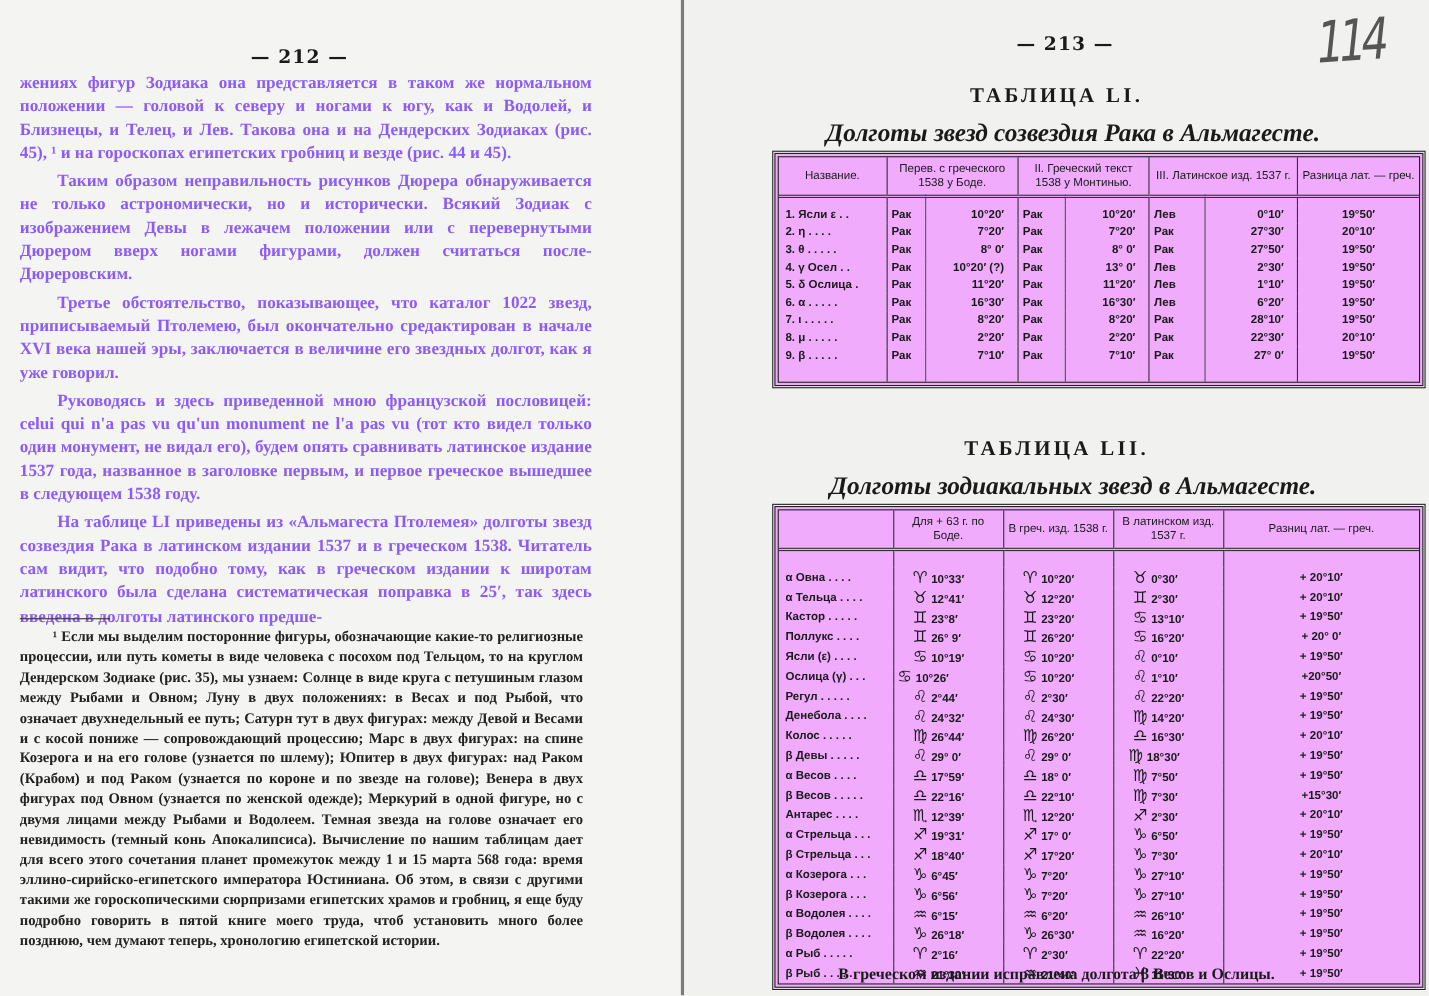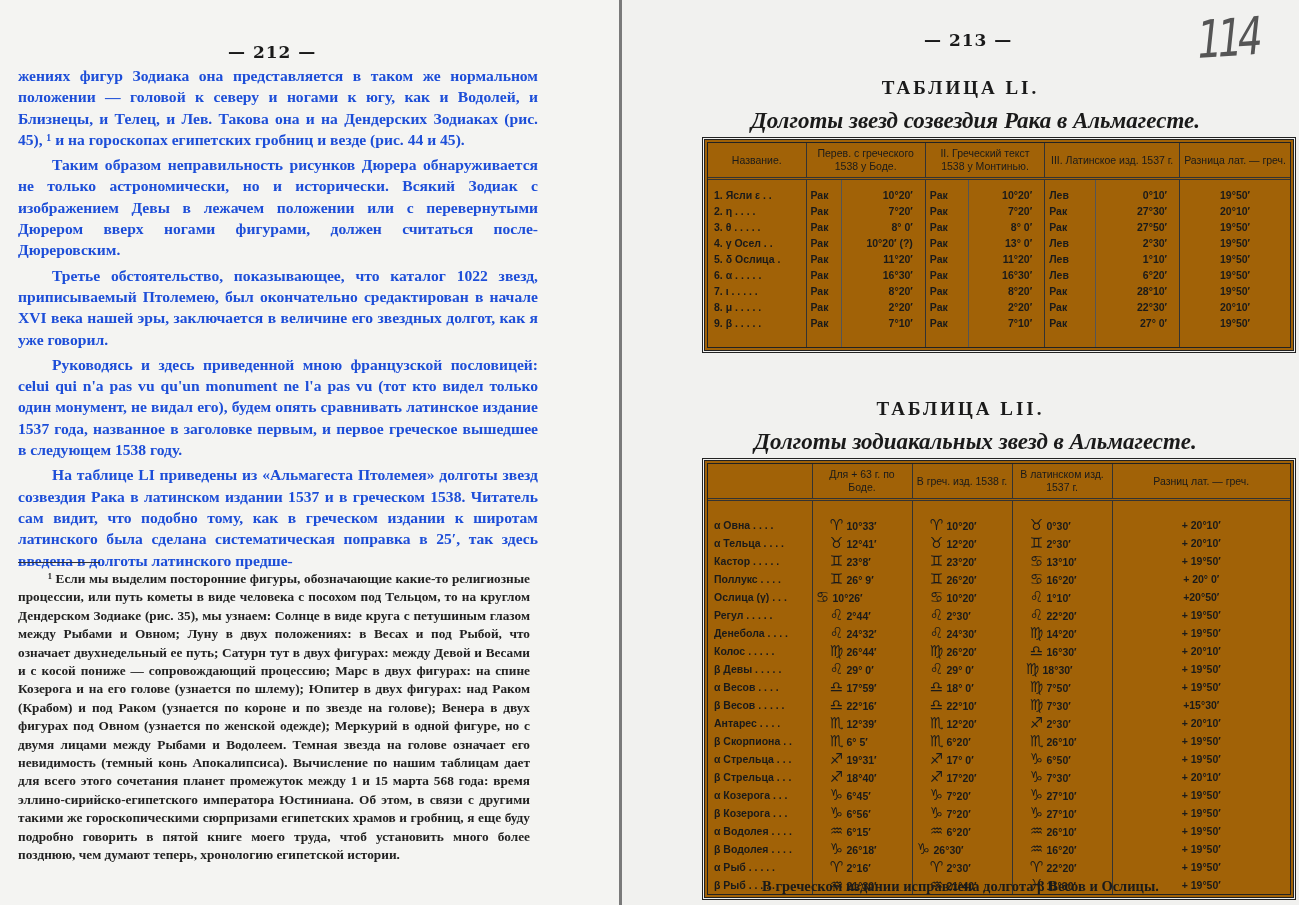--- a/index.html
+++ b/index.html
@@ -11,42 +11,42 @@
   .page-right { left: 622px; width: 677px; background: #f1f1ef; }
   .gutter { position: absolute; left: 619px; top: 0; width: 3px; height: 905px; background: #7a7a7a; }
 
   .page-number { position: absolute; font-weight: bold; font-size: 17px; letter-spacing: 1px; }
   .pn-left { left: 228px; top: 42px; }
   .pn-right { left: 302px; top: 30px; }
 
   .body-text {
     position: absolute; left: 18px; top: 65px; width: 520px;
     font-family: "Liberation Serif", serif; font-size: 15.6px; line-height: 21.3px;
-    text-align: justify; font-weight: bold; color: #1d4ed8;
+    text-align: justify; font-weight: bold; color: #8b5cf6;
   }
   .body-text p { text-indent: 34px; margin-bottom: 4px; }
   .body-text p.cont { text-indent: 0; }
 
   .footnote-rule { position: absolute; left: 18px; top: 562px; width: 82px; border-top: 1.5px solid #333; }
   .footnote {
     position: absolute; left: 18px; top: 570px; width: 512px;
     font-family: "Liberation Serif", serif; font-size: 13.3px; line-height: 18.4px;
     text-align: justify; font-weight: bold; color: #222;
   }
   .footnote p { text-indent: 30px; }
 
   .annotation { position: absolute; left: 565px; top: 8px; font-family: "DejaVu Sans", sans-serif;
     font-size: 52px; color: #555; font-style: italic; transform: scaleX(0.75) rotate(-3deg); letter-spacing: -6px; }
 
   .tbl-title { position: absolute; width: 677px; left: 0; text-align: center; font-weight: bold;
     font-family: "Liberation Serif", serif; letter-spacing: 3px; font-size: 19px; }
   .tbl-subtitle { position: absolute; width: 677px; left: 15px; text-align: center; font-weight: bold; font-style: italic;
     font-family: "Liberation Serif", serif; font-size: 23px; }
 
-  .tbl { position: absolute; border: 4px double #222; border-width: 4px; outline: 1px solid #222; outline-offset: 1px; background: #a16207; }
+  .tbl { position: absolute; border: 4px double #222; border-width: 4px; outline: 1px solid #222; outline-offset: 1px; background: #f0abfc; }
   table { border-collapse: collapse; width: 100%; font-family: "Liberation Sans", sans-serif; font-size: 10.5px; }
   th { font-weight: normal; border-right: 1.5px solid #333; border-bottom: 3px double #333; padding: 4px 2px; text-align: center; line-height: 13px; vertical-align: middle; }
   th:last-child, td:last-child { border-right: none; }
   td { border-right: 1.5px solid #333; padding: 0 4px; height: 16px; font-weight: bold; white-space: nowrap; }
   td.split { border-right: 1px solid #555; }
   td.name { text-align: left; padding-left: 6px; }
   td.sign { text-align: left; }
   td.val { text-align: right; padding-right: 12px; }
   td.diff { text-align: center; }
   tr.spacer td { height: 8px; }
@@ -263,20 +263,27 @@
             <td class="diff">+ 19°50′</td>
           </tr>
           <tr>
             <td class="name">Поллукс . . . .</td>
             <td class="zval" style="padding-left: 14px;"><span class="zsym">♊</span><span>26° 9′</span></td>
             <td class="zval" style="padding-left: 14px;"><span class="zsym">♊</span><span>26°20′</span></td>
             <td class="zval" style="padding-left: 14px;"><span class="zsym">♋</span><span>16°20′</span></td>
             <td class="diff">+ 20° 0′</td>
           </tr>
           <tr>
+            <td class="name">Ясли (ε) . . . .</td>
+            <td class="zval" style="padding-left: 14px;"><span class="zsym">♋</span><span>10°19′</span></td>
+            <td class="zval" style="padding-left: 14px;"><span class="zsym">♋</span><span>10°20′</span></td>
+            <td class="zval" style="padding-left: 14px;"><span class="zsym">♌</span><span>0°10′</span></td>
+            <td class="diff">+ 19°50′</td>
+          </tr>
+          <tr>
             <td class="name">Ослица (γ) . . .</td>
             <td class="zval" style="padding-left: 0;"><span class="zsym">♋</span><span>10°26′</span></td>
             <td class="zval" style="padding-left: 14px;"><span class="zsym">♋</span><span>10°20′</span></td>
             <td class="zval" style="padding-left: 14px;"><span class="zsym">♌</span><span>1°10′</span></td>
             <td class="diff">+20°50′</td>
           </tr>
           <tr>
             <td class="name">Регул . . . . .</td>
             <td class="zval" style="padding-left: 14px;"><span class="zsym">♌</span><span>2°44′</span></td>
             <td class="zval" style="padding-left: 14px;"><span class="zsym">♌</span><span>2°30′</span></td>
@@ -319,27 +326,20 @@
             <td class="diff">+15°30′</td>
           </tr>
           <tr>
             <td class="name">Антарес . . . .</td>
             <td class="zval" style="padding-left: 14px;"><span class="zsym">♏</span><span>12°39′</span></td>
             <td class="zval" style="padding-left: 14px;"><span class="zsym">♏</span><span>12°20′</span></td>
             <td class="zval" style="padding-left: 14px;"><span class="zsym">♐</span><span>2°30′</span></td>
             <td class="diff">+ 20°10′</td>
           </tr>
           <tr>
-            <td class="name">β Скорпиона . .</td>
-            <td class="zval" style="padding-left: 14px;"><span class="zsym">♏</span><span>6° 5′</span></td>
-            <td class="zval" style="padding-left: 14px;"><span class="zsym">♏</span><span>6°20′</span></td>
-            <td class="zval" style="padding-left: 14px;"><span class="zsym">♏</span><span>26°10′</span></td>
-            <td class="diff">+ 19°50′</td>
-          </tr>
-          <tr>
             <td class="name">α Стрельца . . .</td>
             <td class="zval" style="padding-left: 14px;"><span class="zsym">♐</span><span>19°31′</span></td>
             <td class="zval" style="padding-left: 14px;"><span class="zsym">♐</span><span>17° 0′</span></td>
             <td class="zval" style="padding-left: 14px;"><span class="zsym">♑</span><span>6°50′</span></td>
             <td class="diff">+ 19°50′</td>
           </tr>
           <tr>
             <td class="name">β Стрельца . . .</td>
             <td class="zval" style="padding-left: 14px;"><span class="zsym">♐</span><span>18°40′</span></td>
             <td class="zval" style="padding-left: 14px;"><span class="zsym">♐</span><span>17°20′</span></td>
@@ -363,21 +363,21 @@
           <tr>
             <td class="name">α Водолея . . . .</td>
             <td class="zval" style="padding-left: 14px;"><span class="zsym">♒</span><span>6°15′</span></td>
             <td class="zval" style="padding-left: 14px;"><span class="zsym">♒</span><span>6°20′</span></td>
             <td class="zval" style="padding-left: 14px;"><span class="zsym">♒</span><span>26°10′</span></td>
             <td class="diff">+ 19°50′</td>
           </tr>
           <tr>
             <td class="name">β Водолея . . . .</td>
             <td class="zval" style="padding-left: 14px;"><span class="zsym">♑</span><span>26°18′</span></td>
-            <td class="zval" style="padding-left: 1px;"><span class="zsym">♑</span><span>26°30′</span></td>
+            <td class="zval" style="padding-left: 14px;"><span class="zsym">♑</span><span>26°30′</span></td>
             <td class="zval" style="padding-left: 14px;"><span class="zsym">♒</span><span>16°20′</span></td>
             <td class="diff">+ 19°50′</td>
           </tr>
           <tr>
             <td class="name">α Рыб . . . . .</td>
             <td class="zval" style="padding-left: 14px;"><span class="zsym">♈</span><span>2°16′</span></td>
             <td class="zval" style="padding-left: 14px;"><span class="zsym">♈</span><span>2°30′</span></td>
             <td class="zval" style="padding-left: 14px;"><span class="zsym">♈</span><span>22°20′</span></td>
             <td class="diff">+ 19°50′</td>
           </tr>

